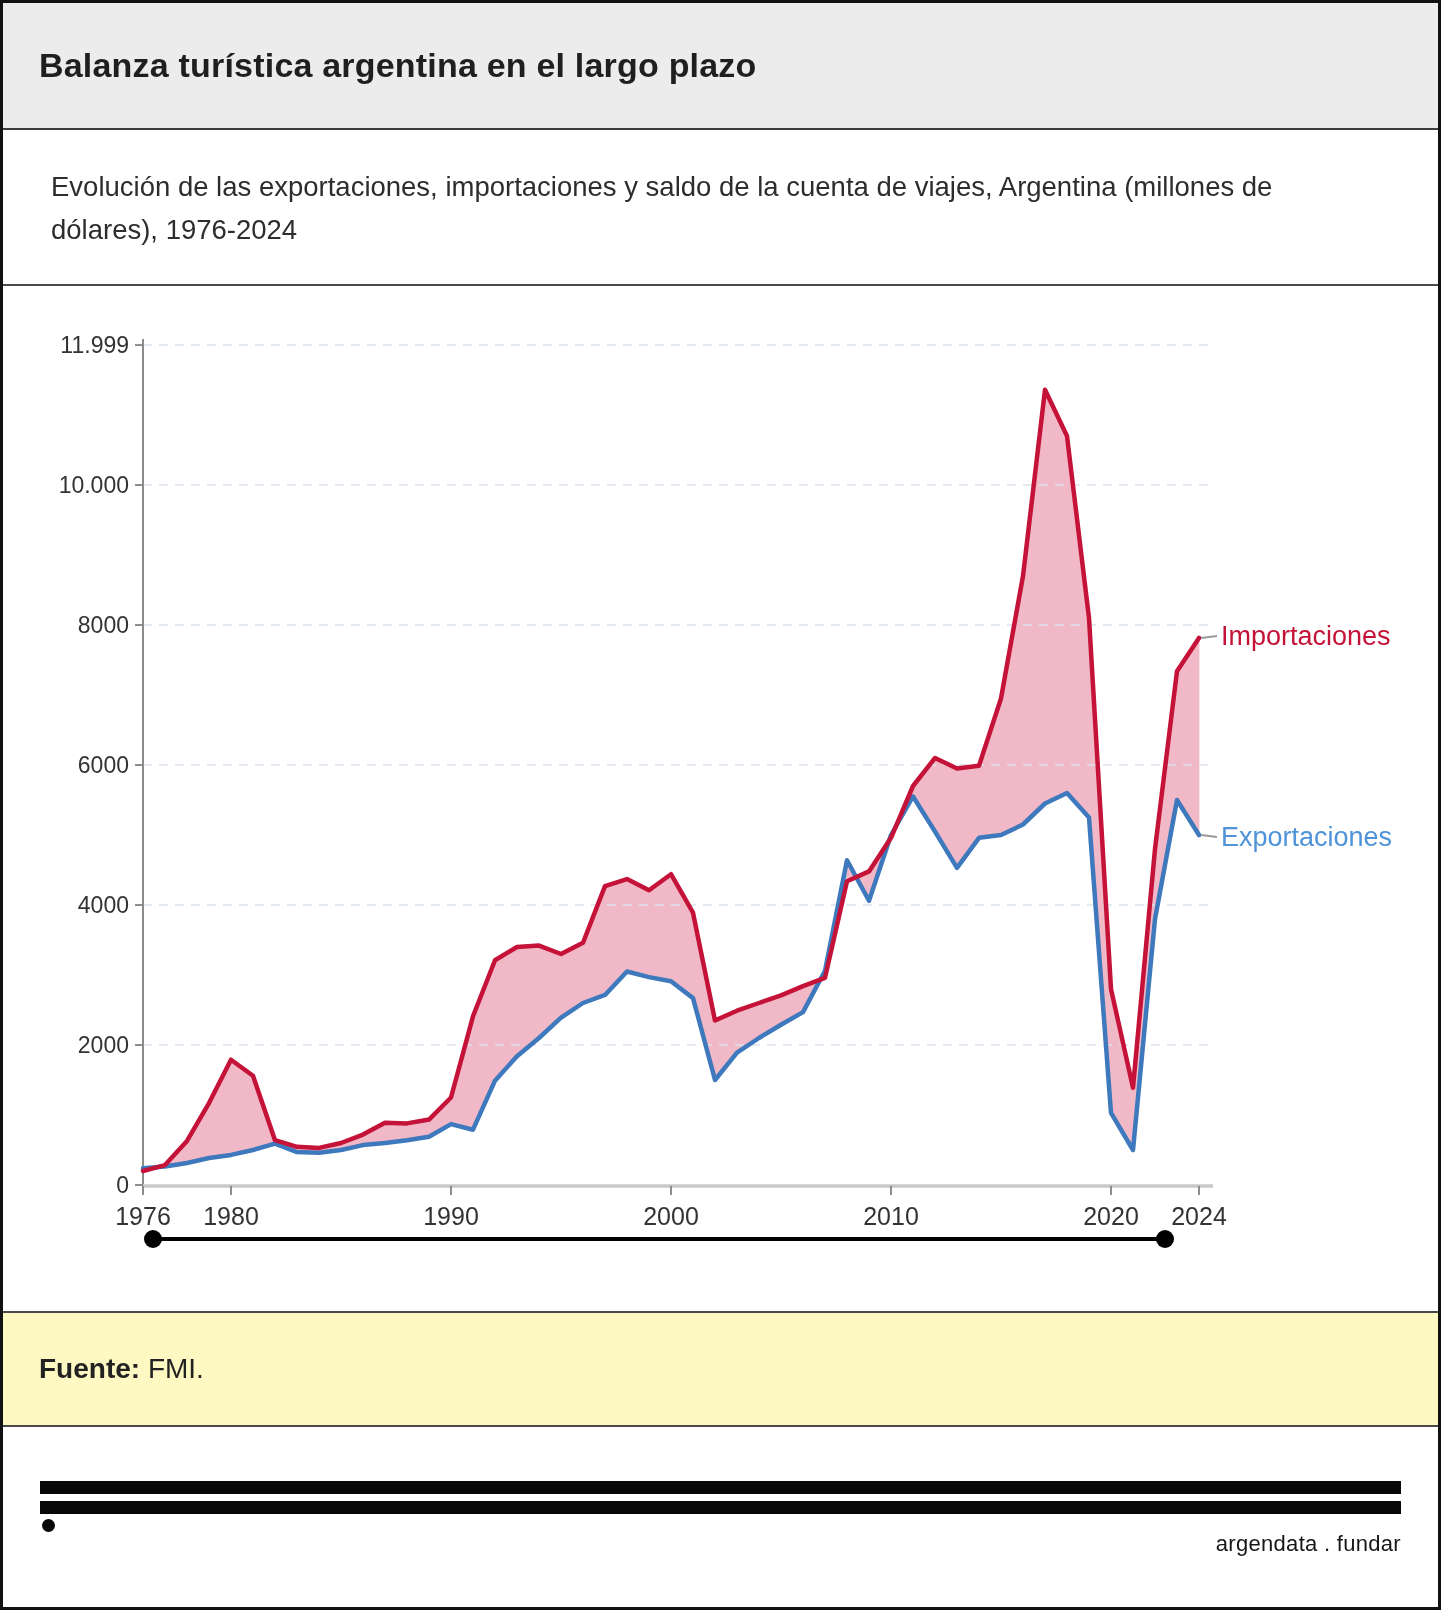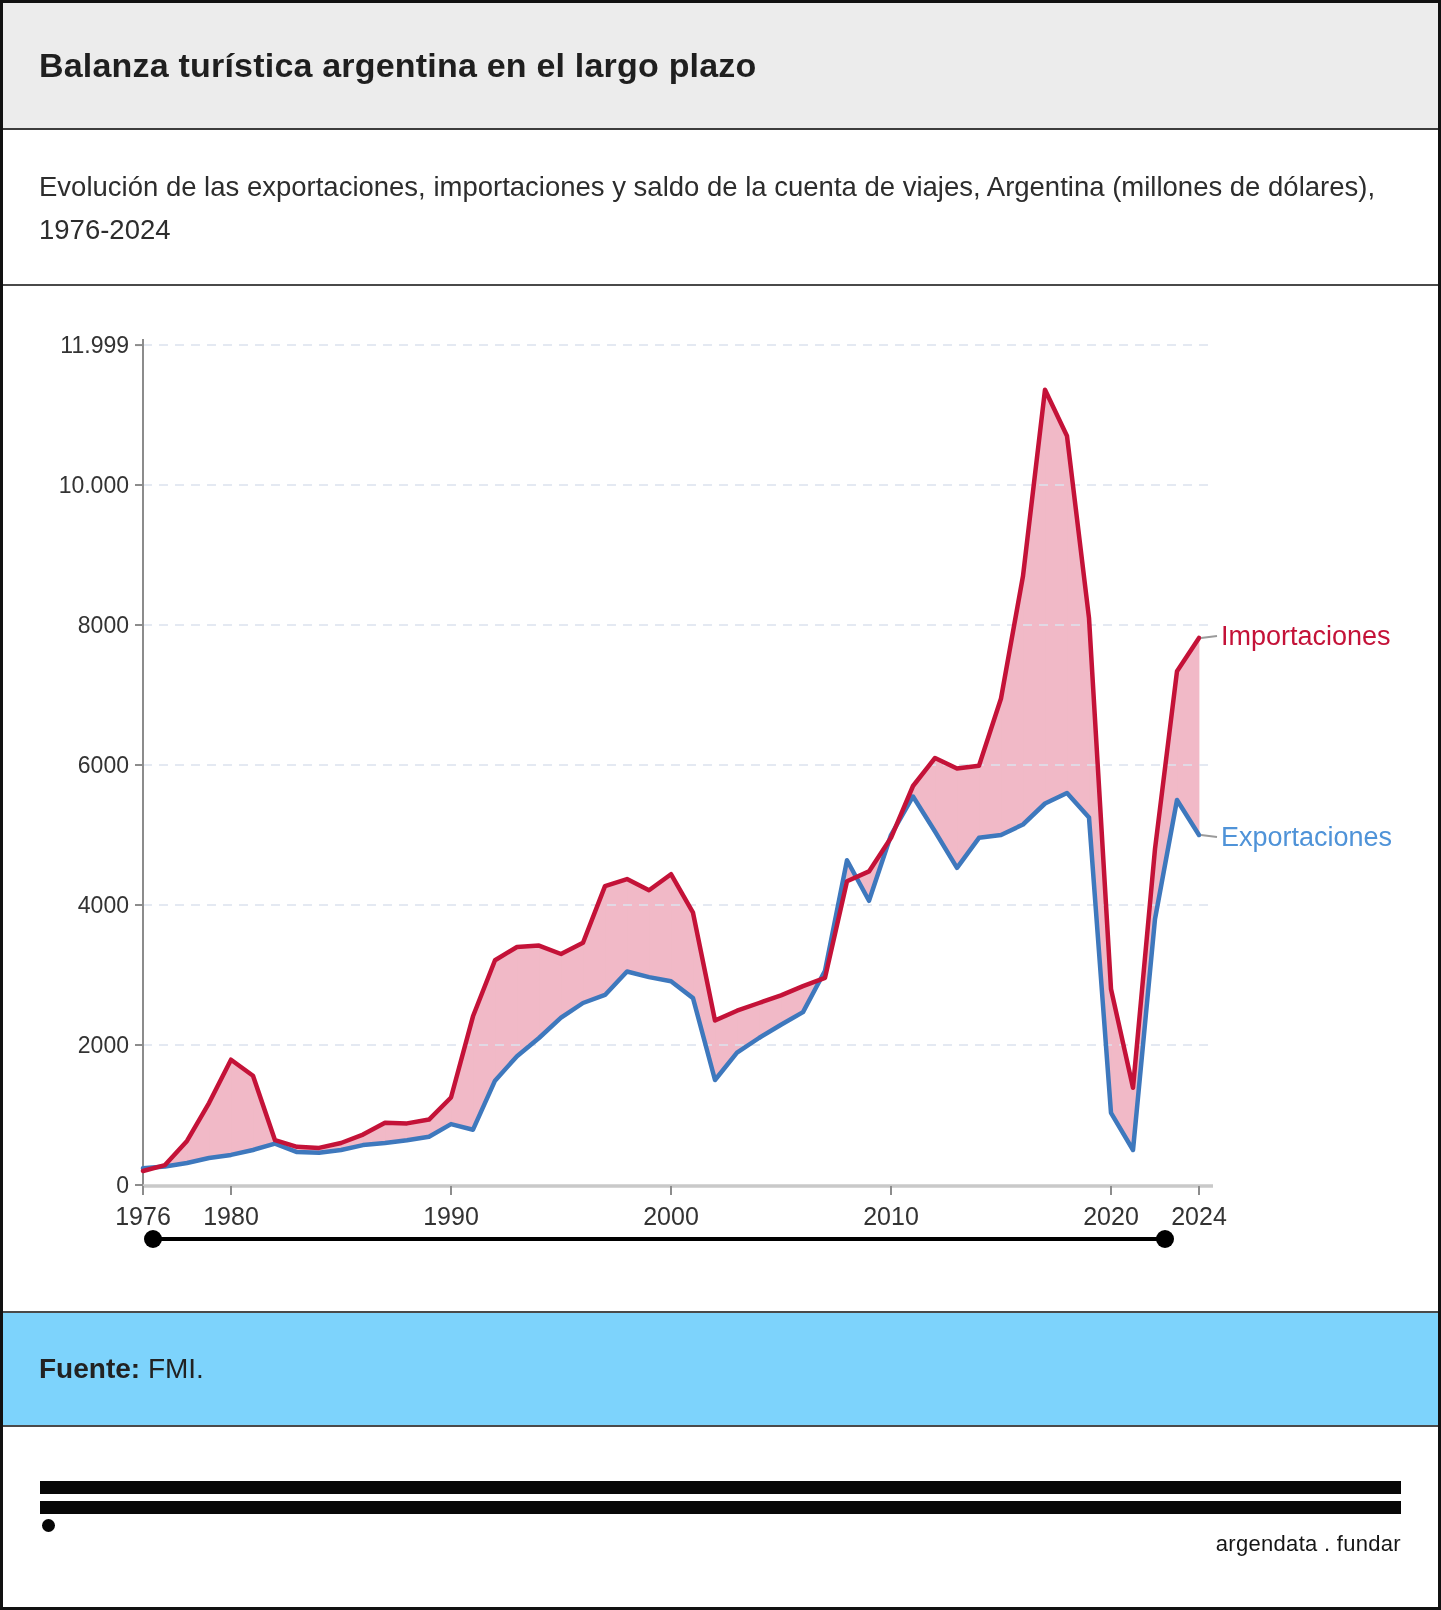--- a/index.html
+++ b/index.html
@@ -12,28 +12,28 @@
     border-bottom:2px solid #3d3d3d;display:flex;align-items:center;box-sizing:border-box;
   }
   .hdr h1{
     margin:0 0 0 36px;font-size:34px;font-weight:700;color:#1f1f1f;letter-spacing:0.2px;
   }
   .sub{
     position:absolute;left:0;top:129px;width:100%;height:154px;background:#fff;
     border-bottom:2px solid #4a4a4a;box-sizing:border-box;
   }
   .sub p{
-    margin:0;padding:34px 60px 0 36px;font-size:27.5px;line-height:1.55;color:#2d2d2d;
+    margin:0;padding:34px 60px 0 48px;font-size:27.5px;line-height:1.55;color:#2d2d2d;
   }
   .chartsec{
     position:absolute;left:0;top:283px;width:100%;height:1025px;background:#fff;
   }
   .chartsec svg{position:absolute;left:0;top:0;}
   .srcsec{
-    position:absolute;left:0;top:1308px;width:100%;height:116px;background:#7dd3fc;
+    position:absolute;left:0;top:1308px;width:100%;height:116px;background:#fef9c3;
     border-top:2px solid #4a4a4a;border-bottom:2px solid #4a4a4a;box-sizing:border-box;
     display:flex;align-items:center;
   }
   .srcsec .src{margin-left:36px;font-size:28px;color:#222;}
   .srcsec .src b{font-weight:700;}
   .footsec{
     position:absolute;left:0;top:1424px;width:100%;height:186px;background:#fff;
   }
   .bar{position:absolute;left:37px;right:37px;height:13px;background:#070707;}
   .bar1{top:54px;}

